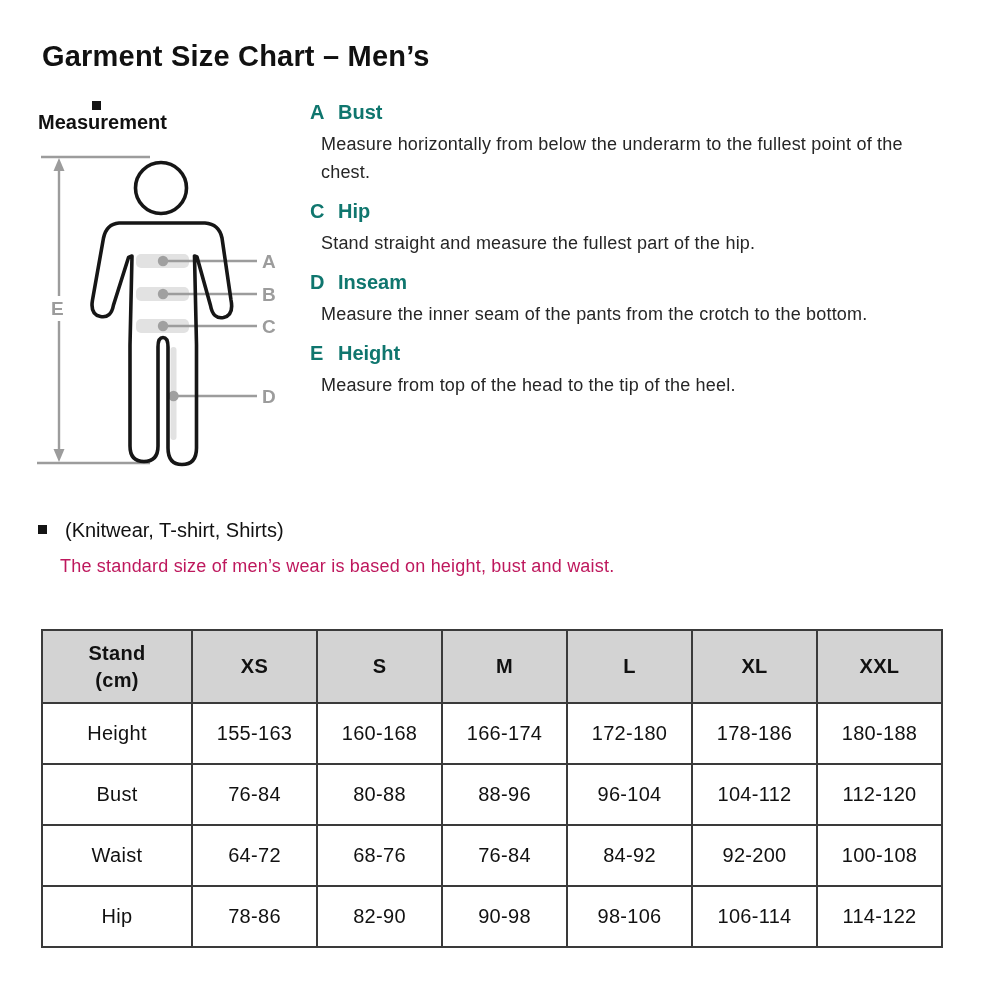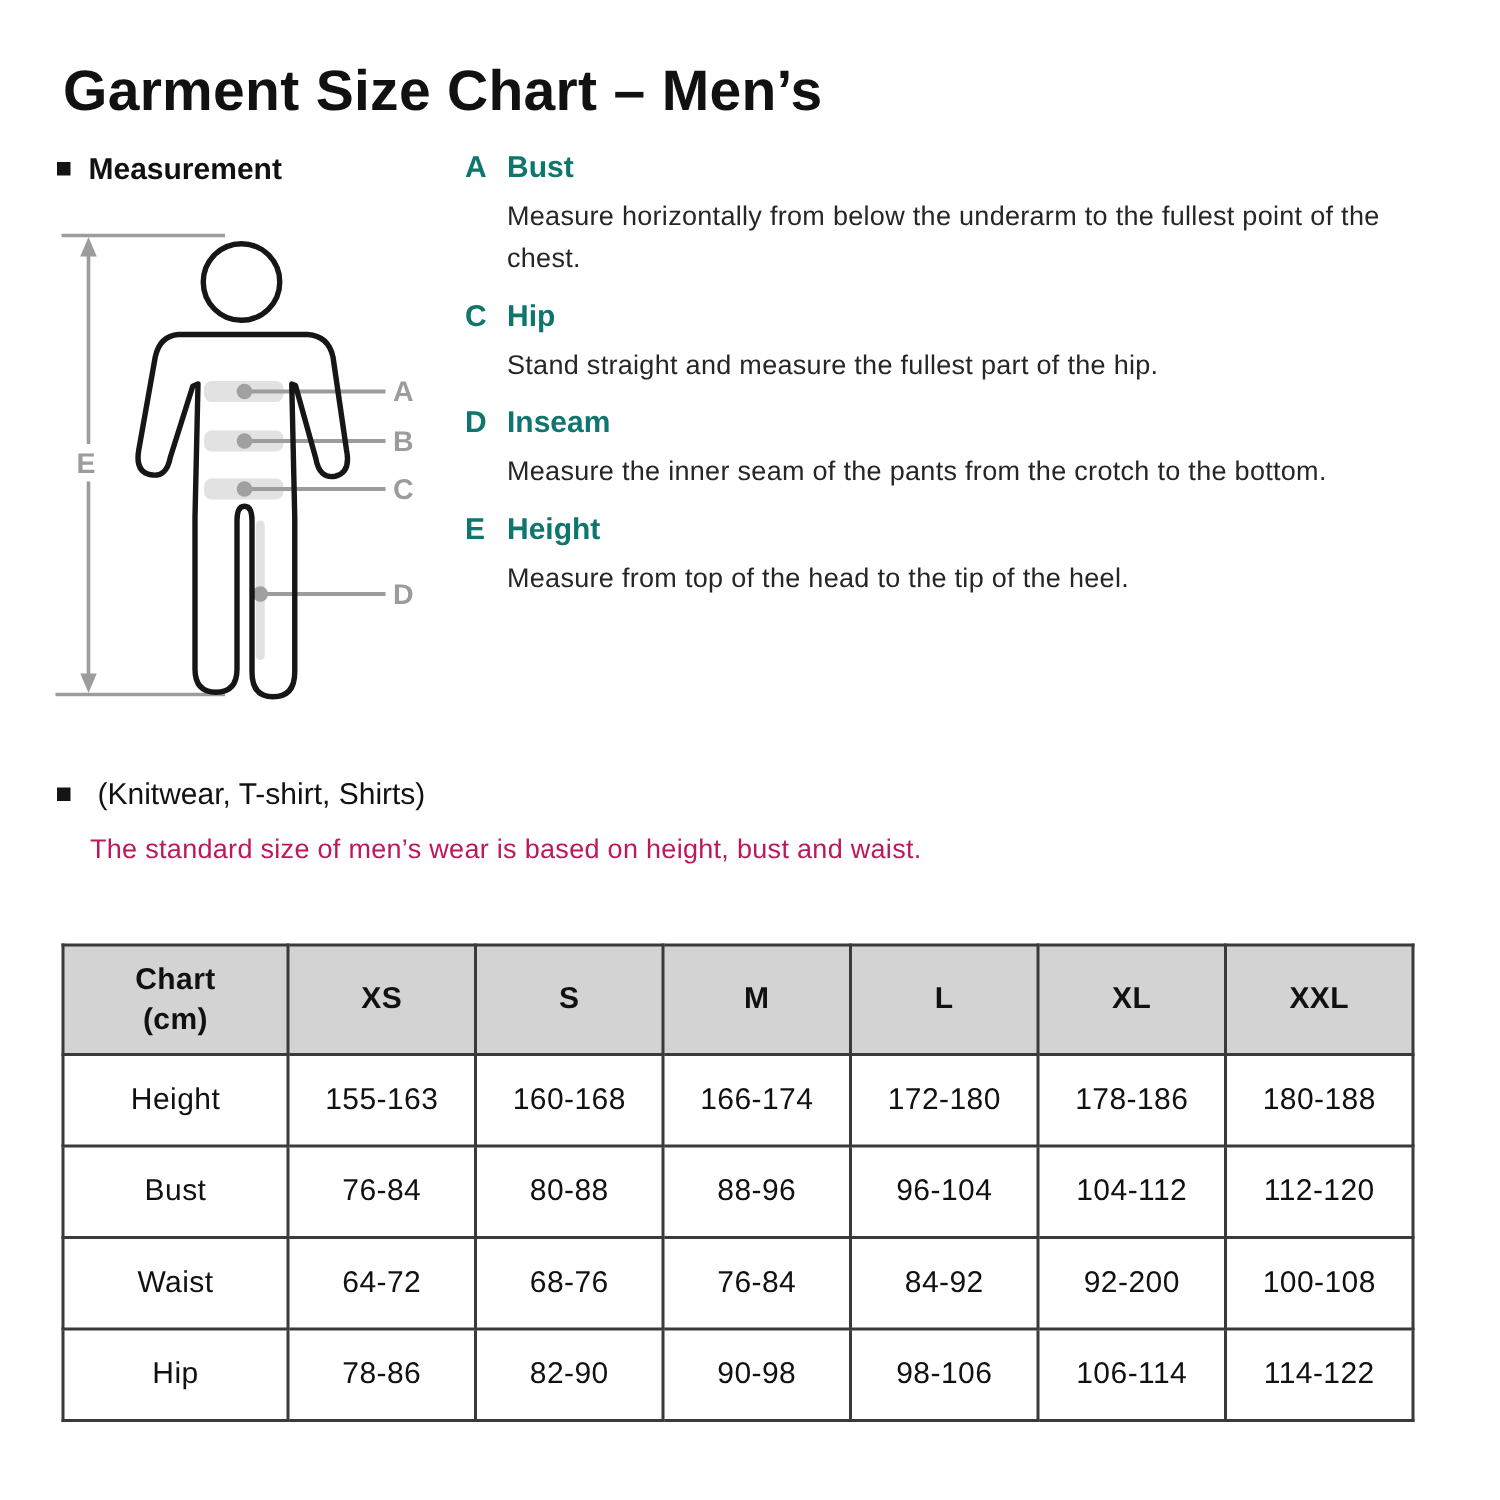--- a/index.html
+++ b/index.html
@@ -2,43 +2,43 @@
 <html><head>
 <meta charset="utf-8">
 <style>
   html,body{margin:0;padding:0;background:#ffffff;}
   .page{
     position:relative;width:1000px;height:1000px;background:#ffffff;
     font-family:"Liberation Sans","DejaVu Sans",sans-serif;color:#1a1a1a;overflow:hidden;
   }
   .title{
     position:absolute;left:42px;top:40px;margin:0;
-    font-size:38px;font-weight:700;letter-spacing:.2px;color:#111;
+    font-size:29px;font-weight:700;letter-spacing:.2px;color:#111;
   }
   .section-heading{
     position:absolute;display:flex;align-items:center;
     font-size:20px;font-weight:700;color:#111;white-space:nowrap;
   }
   .bullet{
     display:inline-block;width:9px;height:9px;background:#141414;
     margin-right:12px;flex:0 0 auto;transform:translateY(-1px);
   }
-  .measurement-heading{left:38px;top:102px;}
+  .measurement-heading{left:38px;top:102px;flex-direction:column;}
   .sizechart-heading{left:38px;top:519px;}
   .heading-suffix{font-weight:400;margin-left:6px;text-align:right;}
   .subtitle{
     position:absolute;left:60px;top:556px;font-size:18px;color:#be185d;letter-spacing:.2px;
   }
   .figure-svg{position:absolute;left:30px;top:135px;}
   .defs{position:absolute;left:310px;top:101px;width:655px;}
   .def + .def{margin-top:14px;}
   .def-term{font-size:20px;font-weight:700;line-height:23px;color:#0f766e;}
   .def-letter{display:inline-block;width:28px;}
   .def-desc{
-    margin-left:28px;margin-top:6px;width:618px;
+    margin-left:11px;margin-top:6px;width:618px;
     font-size:18px;line-height:28px;color:#262626;letter-spacing:.2px;
   }
   .size-table{
     position:absolute;left:41px;top:629px;width:900px;
     border-collapse:collapse;table-layout:fixed;
   }
   .size-table th,.size-table td{
     border:2px solid #3a3a3a;text-align:center;vertical-align:middle;
     font-size:20px;color:#111;letter-spacing:.3px;padding:0;
   }
@@ -140,21 +140,21 @@
       <col style="width:125px">
       <col style="width:125px">
       <col style="width:125px">
       <col style="width:125px">
       <col style="width:125px">
       <col style="width:125px">
     </colgroup>
     <thead>
       <tr>
         <th>
-          <span>Chart</span><br>
+          <span>Stand</span><br>
           <span>(cm)</span>
         </th>
         <th>XS</th>
         <th>S</th>
         <th>M</th>
         <th>L</th>
         <th>XL</th>
         <th>XXL</th>
       </tr>
     </thead>

